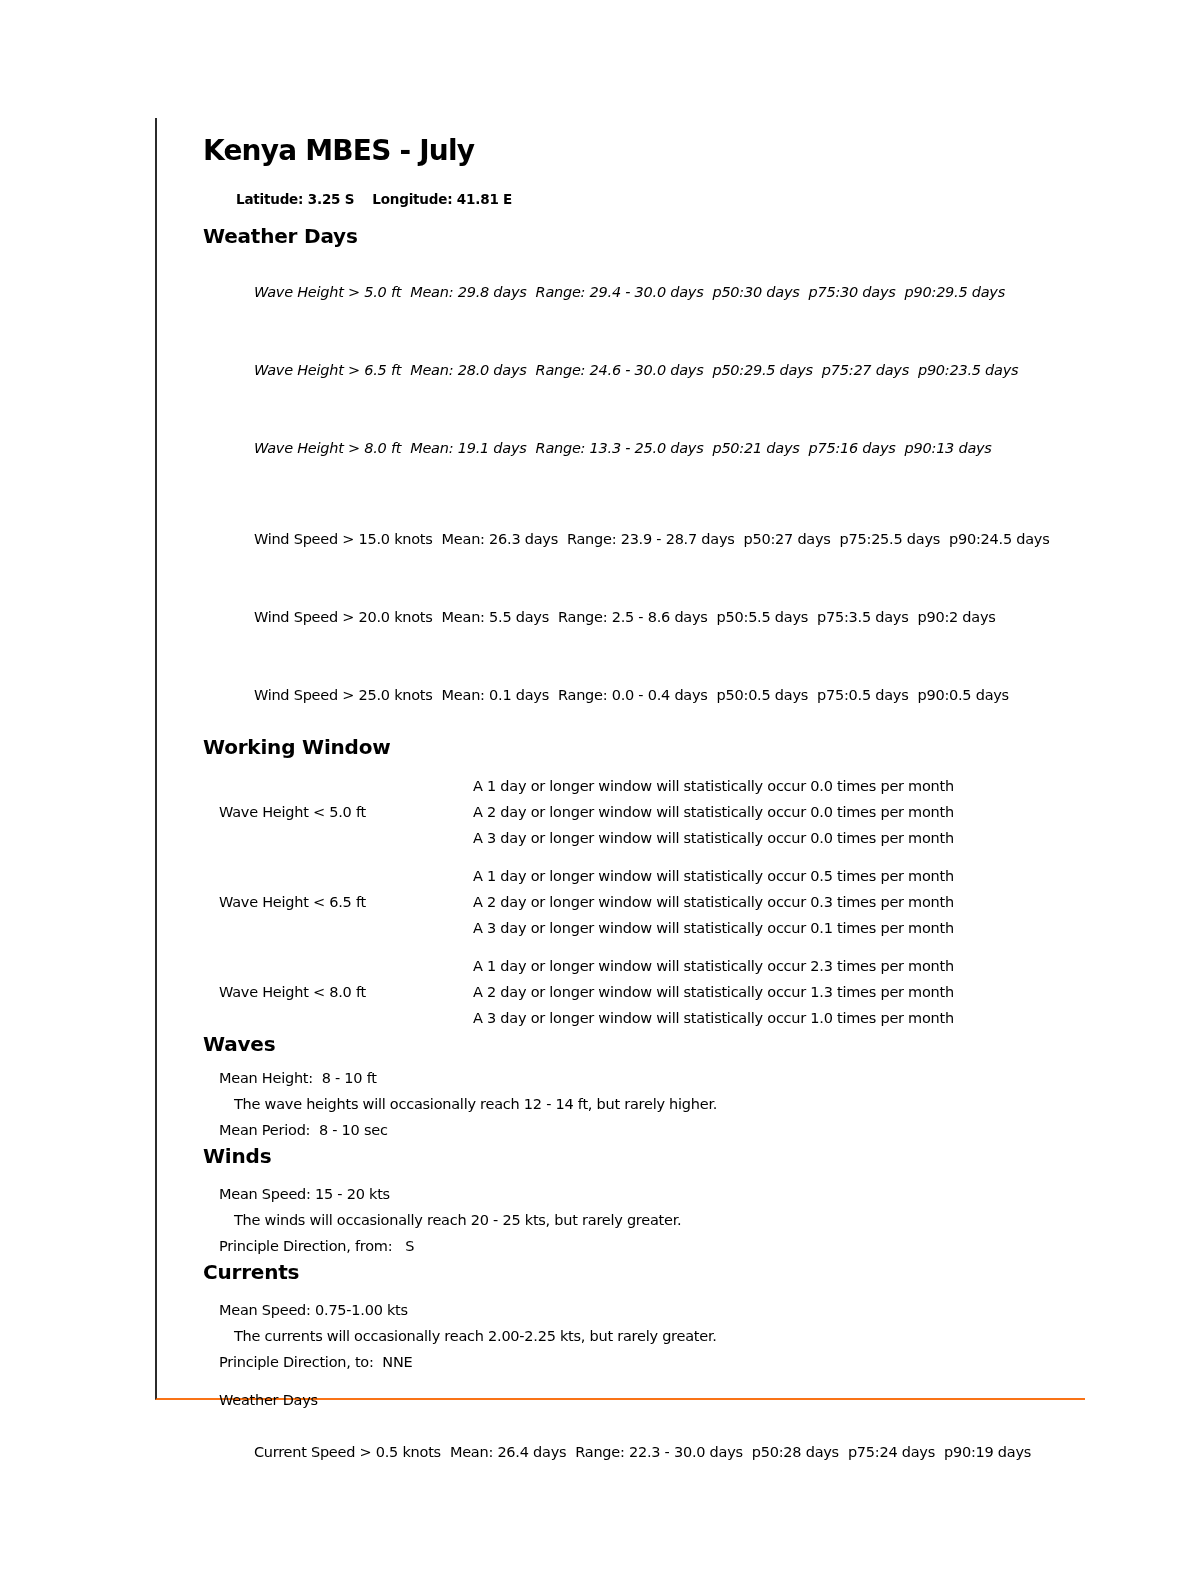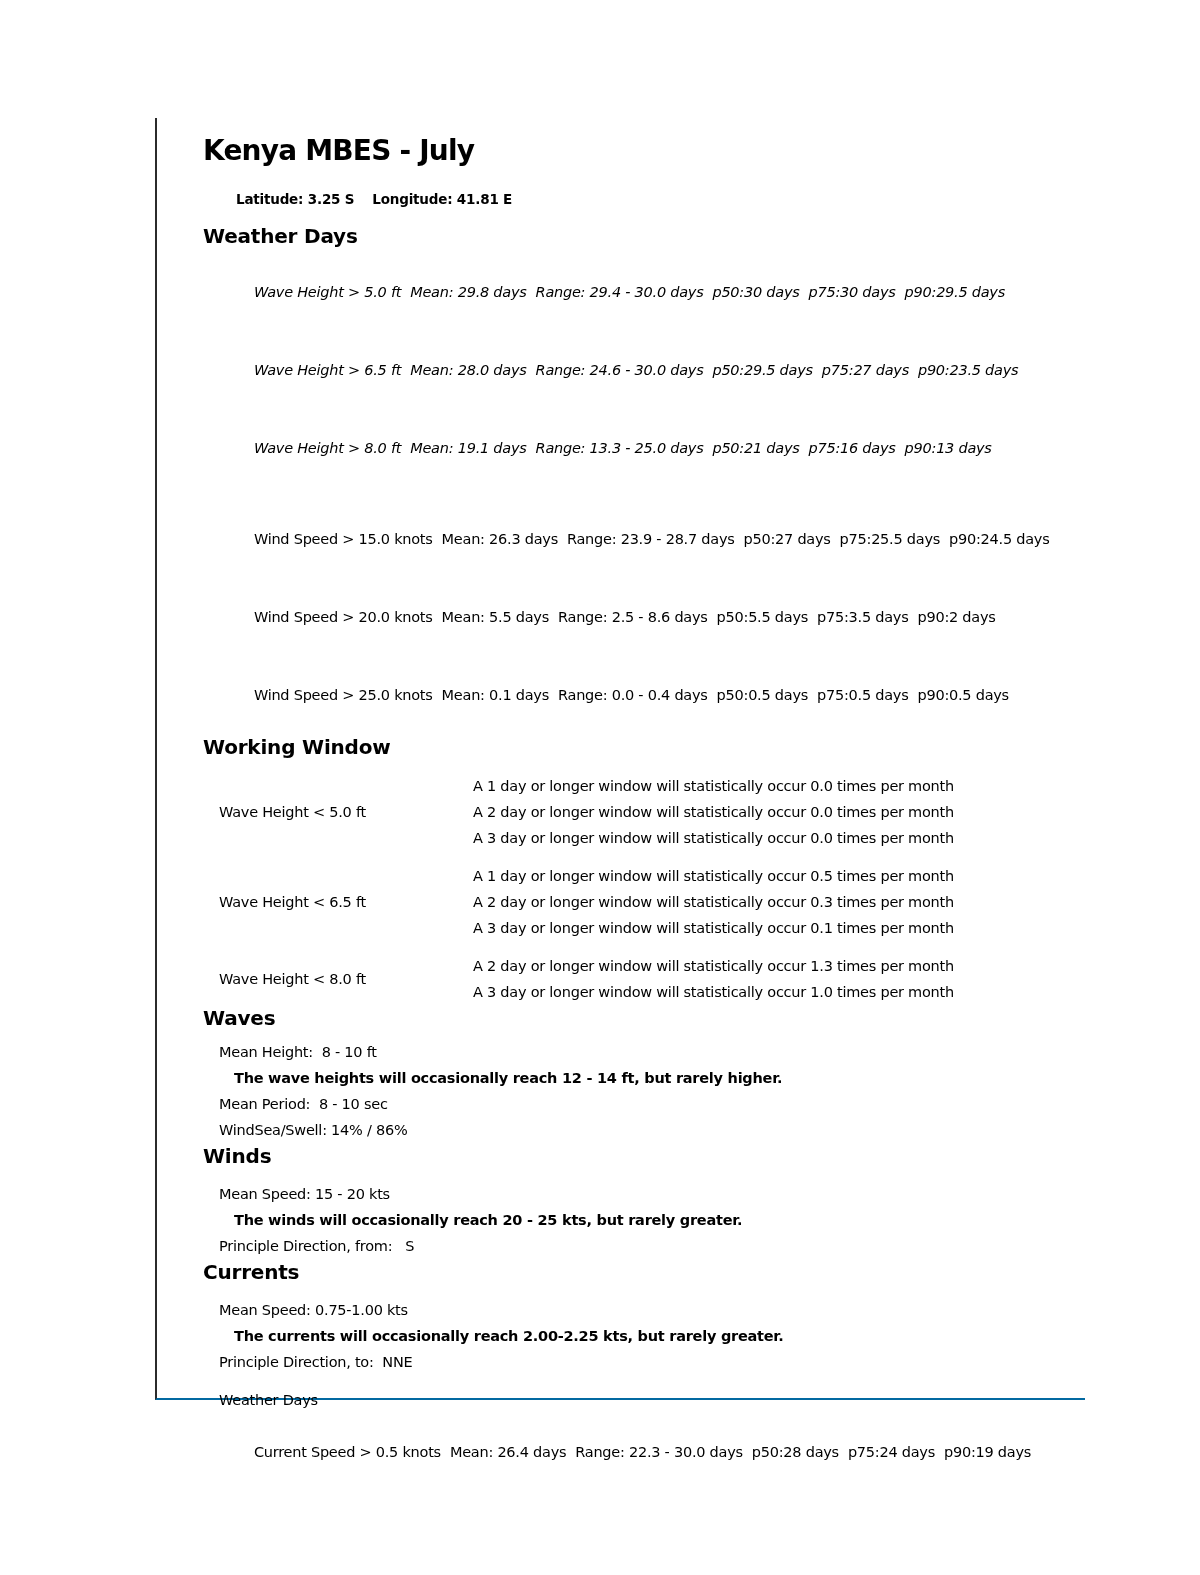--- a/index.html
+++ b/index.html
@@ -16,21 +16,21 @@
     background: #ffffff;
     overflow: hidden;
   }
   .frame {
     position: absolute;
     left: 155px;
     top: 118px;
     width: 930px;
     height: 1282px;
     border-left: 2px solid #2b2b2b;
-    border-bottom: 2px solid #0369a1;
+    border-bottom: 2px solid #f97316;
     box-sizing: border-box;
     padding: 16px 0 0 46px;
     overflow: visible;
   }
   .title {
     margin: 0;
     font-size: 28px;
     font-weight: bold;
     letter-spacing: -0.8px;
     line-height: 34px;
@@ -53,21 +53,21 @@
     line-height: 26px;
     white-space: pre;
   }
   .body-text {
     font-size: 14.5px;
     letter-spacing: -0.25px;
     line-height: 26px;
     white-space: pre;
   }
   .indent { margin-left: 16px; }
-  .note { padding-left: 15px; font-weight: bold; }
+  .note { padding-left: 15px; }
   .row .cell { margin-right: 9px; }
   .mt-4  { margin-top: 4px; font-style: italic; }
   .mt-8  { margin-top: 8px; }
   .mt-10 { margin-top: 10px; }
   .mt-12 { margin-top: 12px; }
   .mt-13 { margin-top: 13px; }
   .mt-14 { margin-top: 14px; }
   .ww-group { display: flex; align-items: center; }
   .ww-label { width: 254px; flex: none; }
 </style>
@@ -125,32 +125,32 @@
       <div>
         <div class="body-text">A 1 day or longer window will statistically occur 0.5 times per month</div>
         <div class="body-text">A 2 day or longer window will statistically occur 0.3 times per month</div>
         <div class="body-text">A 3 day or longer window will statistically occur 0.1 times per month</div>
       </div>
     </div>
 
     <div class="ww-group indent mt-12">
       <div class="body-text ww-label">Wave Height &lt; 8.0 ft</div>
       <div>
+        <div class="body-text">A 1 day or longer window will statistically occur 2.3 times per month</div>
         <div class="body-text">A 2 day or longer window will statistically occur 1.3 times per month</div>
         <div class="body-text">A 3 day or longer window will statistically occur 1.0 times per month</div>
       </div>
     </div>
 
     <h2 class="section">Waves</h2>
 
     <div class="indent mt-8">
       <div class="body-text">Mean Height:  8 - 10 ft</div>
       <div class="body-text note">The wave heights will occasionally reach 12 - 14 ft, but rarely higher.</div>
       <div class="body-text">Mean Period:  8 - 10 sec</div>
-      <div class="body-text">WindSea/Swell: 14% / 86%</div>
     </div>
 
     <h2 class="section mt-12">Winds</h2>
 
     <div class="indent mt-12">
       <div class="body-text">Mean Speed: 15 - 20 kts</div>
       <div class="body-text note">The winds will occasionally reach 20 - 25 kts, but rarely greater.</div>
       <div class="body-text">Principle Direction, from:   S</div>
     </div>
 

